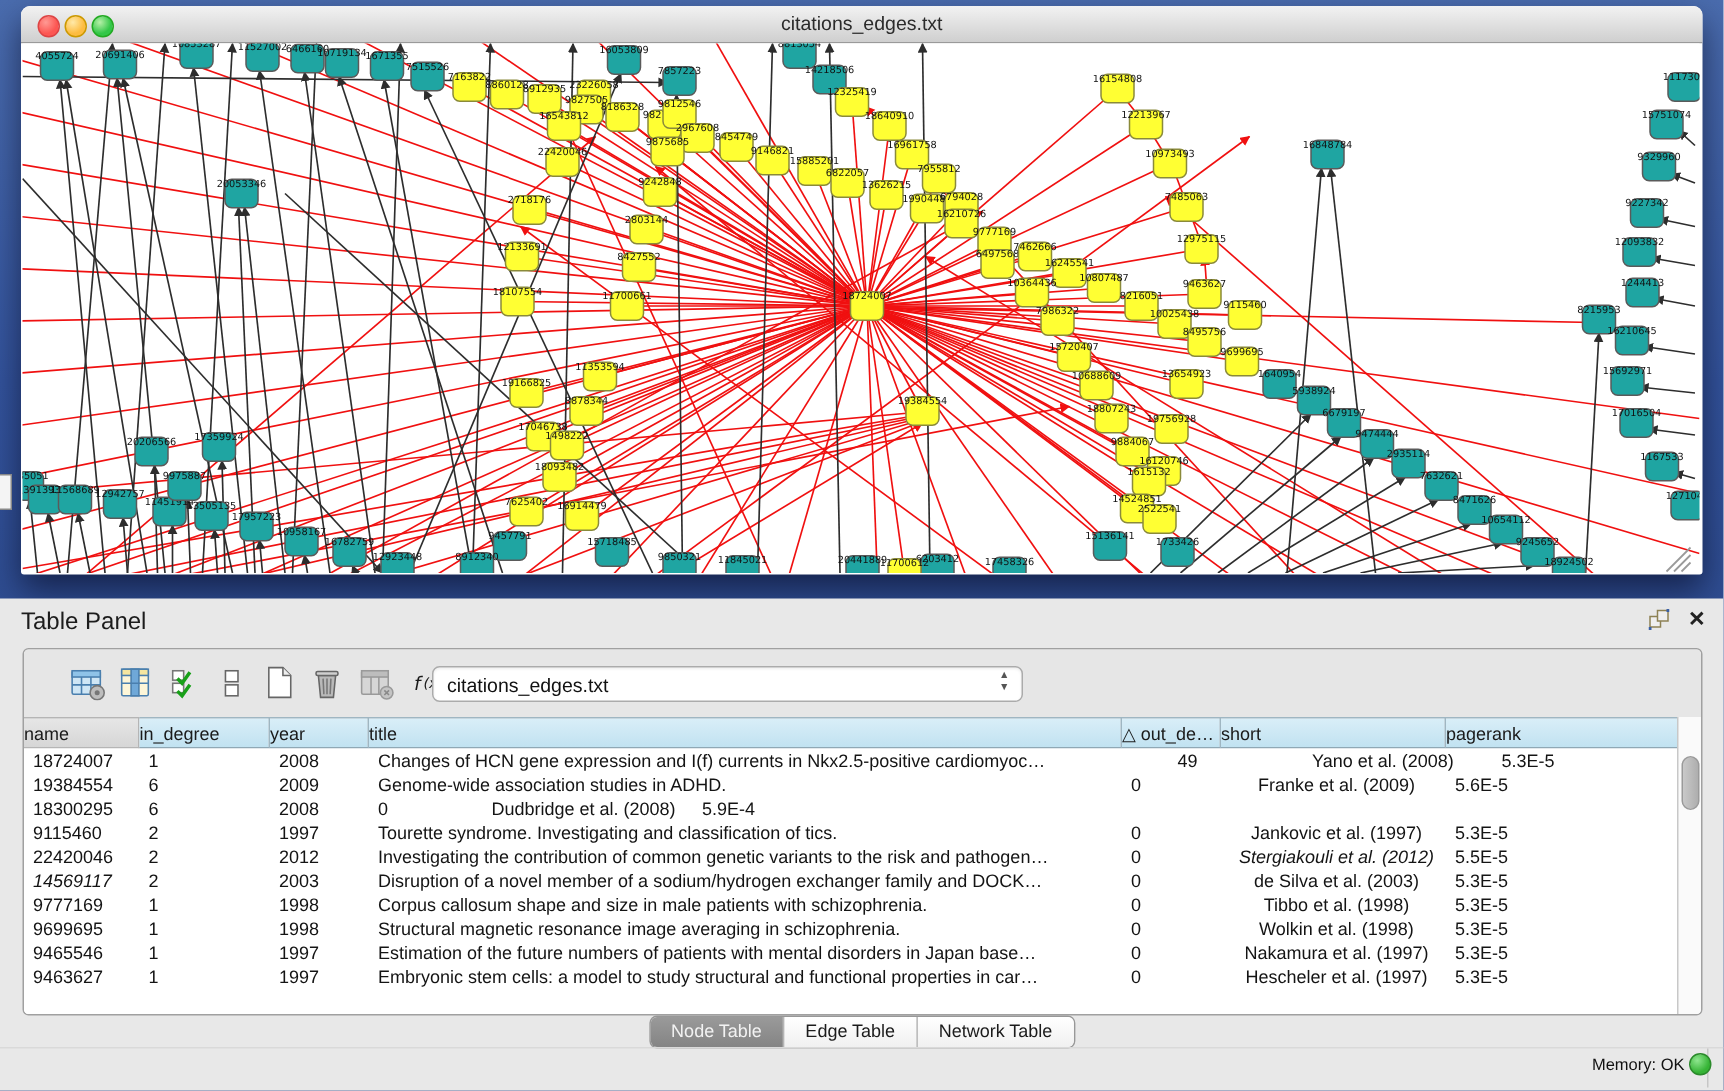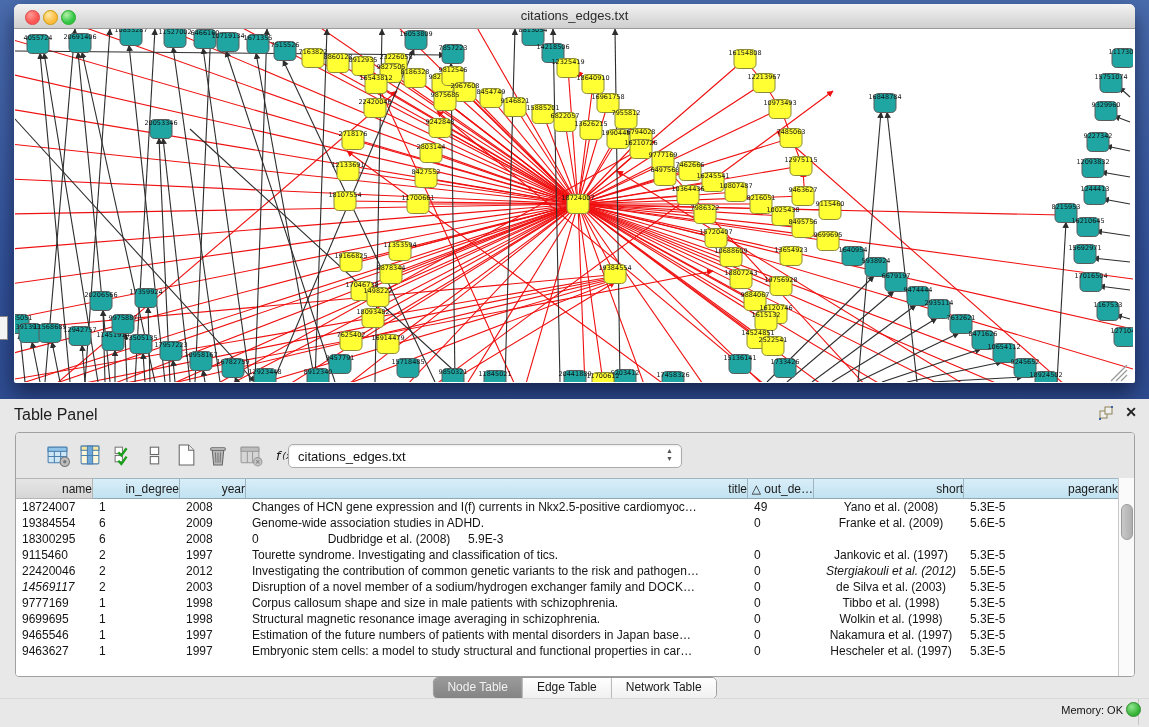--- a/index.html
+++ b/index.html
@@ -32,21 +32,21 @@
               border:1px solid #a0a0a0;border-radius:4px;background:#fff;overflow:hidden;}
   .toolbar{position:absolute;left:0;top:0;right:0;height:45px;background:#e6e6e6;}
   .tb-ic{position:absolute;top:10px;width:24px;height:24px;cursor:pointer;}
   .combo{position:absolute;left:272px;top:11px;width:392px;height:22px;background:#fff;
          border:1px solid #ababab;border-radius:5px;box-shadow:inset 0 1px 2px rgba(0,0,0,.08);}
   .combo-text{position:absolute;left:9px;top:4px;font-size:13px;color:#111;}
   .combo-arrows{position:absolute;right:8px;top:2px;font-size:7px;color:#555;line-height:8px;text-align:center;}
   .thead{position:absolute;left:0;top:45px;right:15px;height:21px;display:flex;}
   .th{box-sizing:border-box;height:21px;border-right:1px solid #9fb6c2;border-top:1px solid #9fb6c2;
       border-bottom:1px solid #8fa8b5;background:linear-gradient(#d9eef8,#c1e2f1);
-      font-size:12px;color:#1a1a1a;text-align:right;line-height:20px;overflow:hidden;white-space:nowrap;}
+      font-size:12px;color:#1a1a1a;text-align:left;line-height:20px;overflow:hidden;white-space:nowrap;}
   .th.gray{background:linear-gradient(#e6e6e6,#d6d6d6);border-color:#b5b5b5;}
   .tbody{position:absolute;left:0;top:66px;right:15px;bottom:0;background:#fff;}
   .tr{display:flex;height:16px;line-height:16px;}
   .td{box-sizing:border-box;font-size:12px;color:#141414;padding:0 2px 0 6px;
       overflow:hidden;white-space:nowrap;}
   .td.center{text-align:center;}
   .vscroll{position:absolute;right:0;top:45px;bottom:0;width:15px;background:#fafafa;
            border-left:1px solid #c8c8c8;}
   .vthumb{position:absolute;left:2px;top:26px;width:10px;height:34px;border-radius:6px;
           background:linear-gradient(90deg,#c9c9c9,#aeaeae);border:1px solid #9a9a9a;}
@@ -880,40 +880,40 @@
         <div class="th" style="width: 66px;">△ out_de…</div>
         <div class="th" style="width: 150px;">short</div>
         <div class="th" style="width: 120px; flex: 1 1 0%;">pagerank</div>
       </div>
     <div class="tbody" id="tbody">
         <div class="tr">
           <div class="td" style="width: 77px;">18724007</div>
           <div class="td" style="width: 87px;">1</div>
           <div class="td" style="width: 66px;">2008</div>
           <div class="td" style="width: 502px;">Changes of HCN gene expression and I(f) currents in Nkx2.5-positive cardiomyoc…</div>
-          <div class="td" style="width: 66px;">49</div>
+          <div class="td" style="width: 66px; margin-left: 31px;">49</div>
           <div class="td center" style="width: 150px;">Yano et al. (2008)</div>
           <div class="td" style="width: 120px; flex: 1 1 0%;">5.3E-5</div>
         </div>
         <div class="tr">
           <div class="td" style="width: 77px;">19384554</div>
           <div class="td" style="width: 87px;">6</div>
           <div class="td" style="width: 66px;">2009</div>
           <div class="td" style="width: 502px;">Genome-wide association studies in ADHD.</div>
           <div class="td" style="width: 66px;">0</div>
           <div class="td center" style="width: 150px;">Franke et al. (2009)</div>
           <div class="td" style="width: 120px; flex: 1 1 0%;">5.6E-5</div>
         </div>
         <div class="tr">
           <div class="td" style="width: 77px;">18300295</div>
           <div class="td" style="width: 87px;">6</div>
           <div class="td" style="width: 66px;">2008</div>
           <div class="td" style="width: 66px;">0</div>
           <div class="td center" style="width: 150px;">Dudbridge et al. (2008)</div>
-          <div class="td" style="width: 120px; flex: 1 1 0%;">5.9E-3</div>
+          <div class="td" style="width: 120px; flex: 1 1 0%;">5.9E-4</div>
         </div>
         <div class="tr">
           <div class="td" style="width: 77px;">9115460</div>
           <div class="td" style="width: 87px;">2</div>
           <div class="td" style="width: 66px;">1997</div>
           <div class="td" style="width: 502px;">Tourette syndrome. Investigating and classification of tics.</div>
           <div class="td" style="width: 66px;">0</div>
           <div class="td center" style="width: 150px;">Jankovic et al. (1997)</div>
           <div class="td" style="width: 120px; flex: 1 1 0%;">5.3E-5</div>
         </div>

